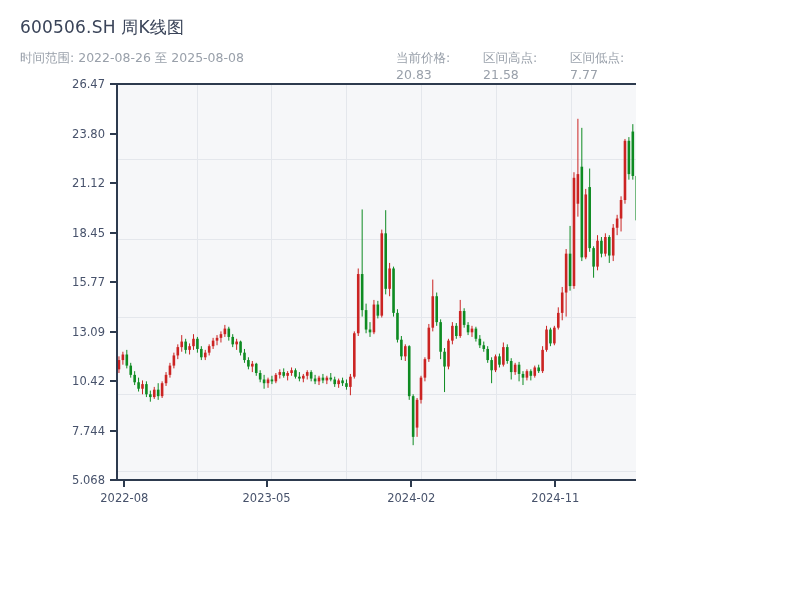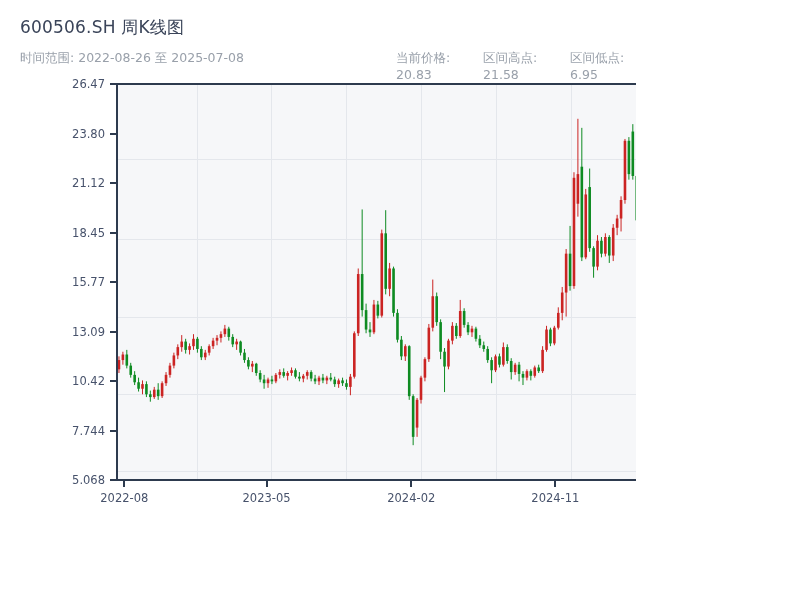--- a/index.html
+++ b/index.html
@@ -9,25 +9,25 @@
   .subtitle{font-size:12.5px;color:#99a0aa;}
   .stats{position:absolute;top:50px;left:396px;display:flex;gap:15px;font-size:12.5px;color:#99a0aa;}
   .chart-svg{position:absolute;left:0;top:0;}
   text{font-family:"DejaVu Sans","Liberation Sans",sans-serif;}
 </style>
 </head>
 <body>
 
 <div class="page">
   <div class="title">600506.SH 周K线图</div>
-  <div class="subtitle" style="position:absolute;top:50px;left:20px;">时间范围: 2022-08-26 至 2025-07-08</div>
+  <div class="subtitle" style="position:absolute;top:50px;left:20px;">时间范围: 2022-08-26 至 2025-08-08</div>
   <div class="stats">
     <span>当前价格: 20.83</span>
     <span>区间高点: 21.58</span>
-    <span>区间低点: 6.95</span>
+    <span>区间低点: 7.77</span>
   </div>
   <svg class="chart-svg" id="chart" width="800" height="600" viewBox="0 0 800 600">
       <rect x="117" y="84" width="608" height="396" fill="#f6f7f9"></rect>
       <g stroke="#e4e7ec" stroke-width="1" shape-rendering="crispEdges">
         <line x1="197" y1="84" x2="197" y2="480"></line>
         <line x1="271" y1="84" x2="271" y2="480"></line>
         <line x1="346" y1="84" x2="346" y2="480"></line>
         <line x1="421" y1="84" x2="421" y2="480"></line>
         <line x1="496" y1="84" x2="496" y2="480"></line>
         <line x1="571" y1="84" x2="571" y2="480"></line>

